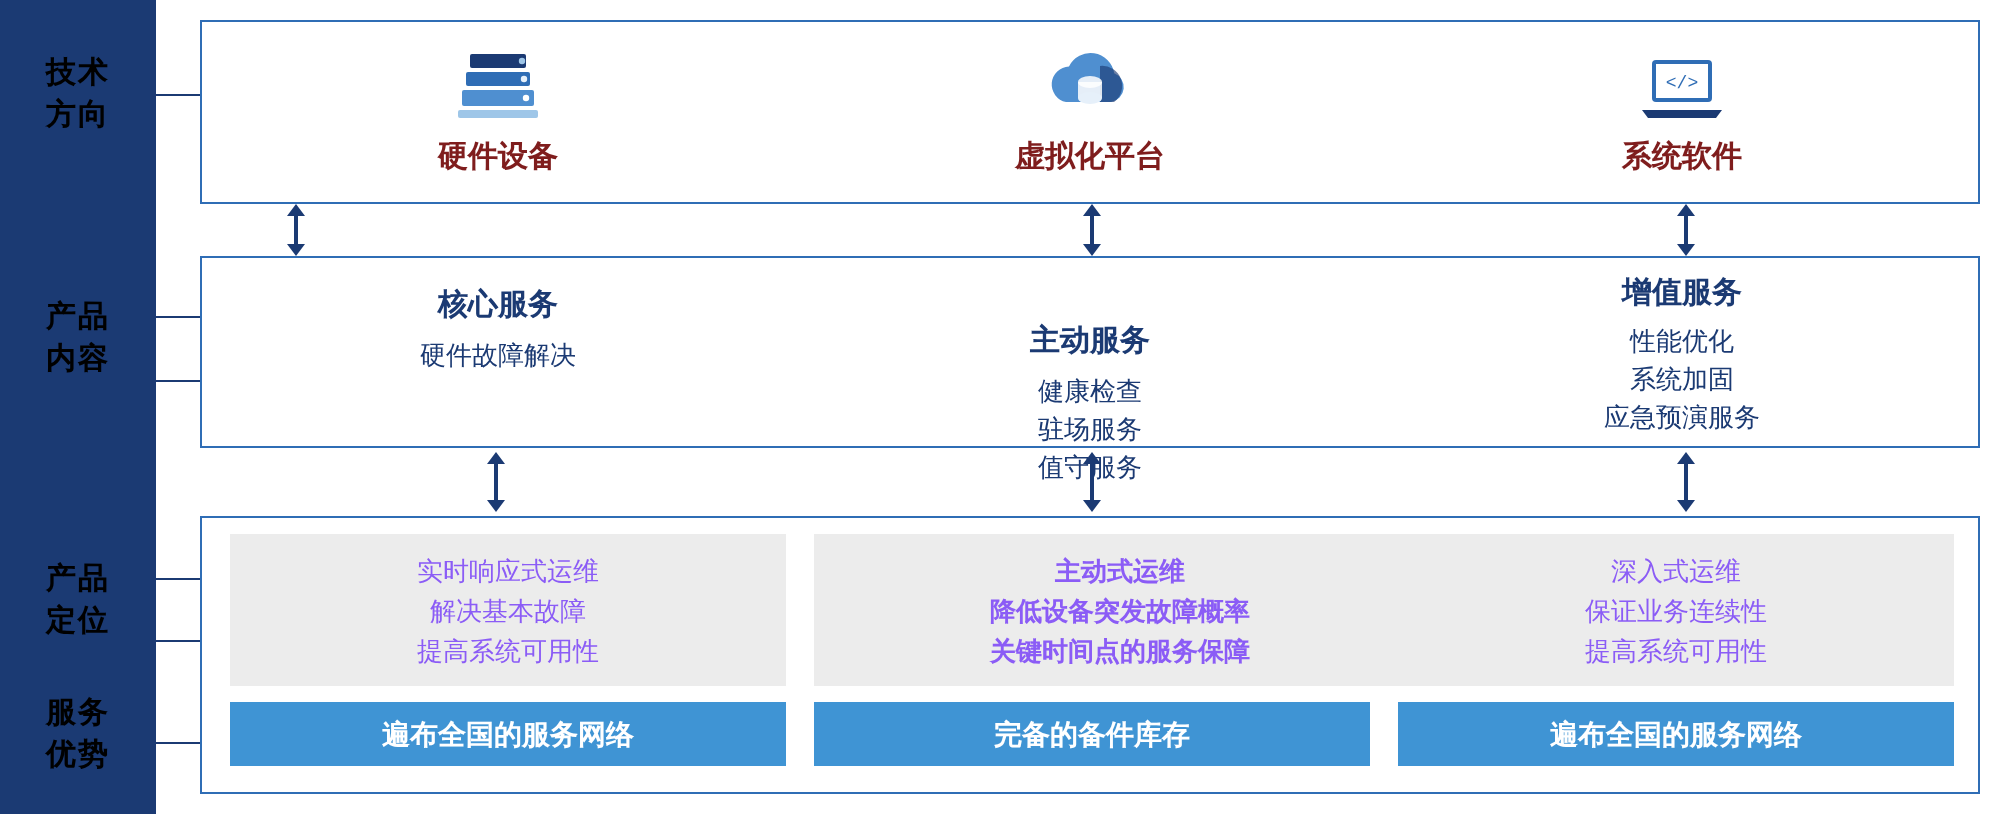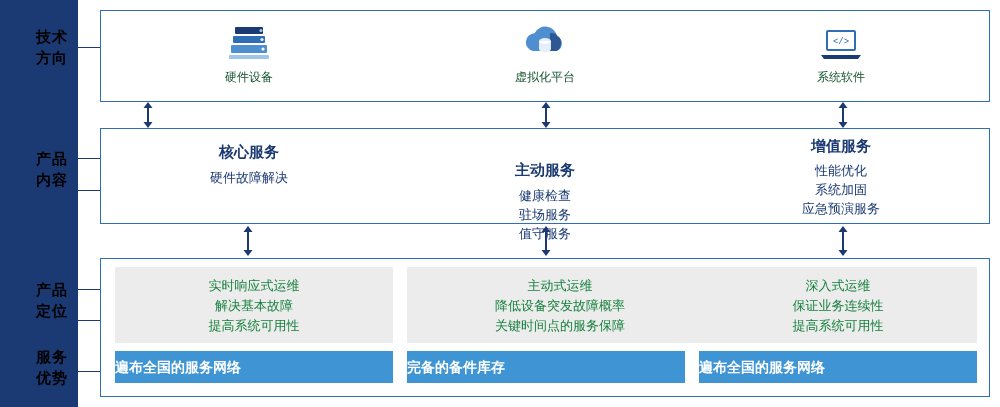--- a/index.html
+++ b/index.html
@@ -20,21 +20,21 @@
     position: absolute;
     left: 0;
     top: 0;
     width: 78px;
     height: 407px;
     background: #1b3a73;
     color: #ffffff;
   }
   .rail-label {
     position: absolute;
-    left: 13px;
+    left: 0;
     width: 78px;
     text-align: center;
     font-weight: bold;
     font-size: 15px;
     line-height: 21px;
     letter-spacing: 1px;
   }
   .rail-label.tech { top: 26px; }
   .rail-label.content { top: 148px; }
   .rail-label.position { top: 279px; }
@@ -68,23 +68,23 @@
     height: 92px;
     text-align: center;
   }
   .tech-icon {
     margin: 10px auto 4px auto;
     width: 56px;
     height: 44px;
     position: relative;
   }
   .tech-title {
-    font-size: 12px;
-    font-weight: normal;
-    color: #14532d;
+    font-size: 15px;
+    font-weight: bold;
+    color: #7f1d1d;
   }
 
   
   #content-box {
     left: 100px;
     top: 128px;
     width: 890px;
     height: 96px;
   }
   .content-col {
@@ -116,34 +116,34 @@
   .pos-card {
     position: absolute;
     top: 8px;
     height: 76px;
     background: #ececec;
     text-align: center;
     box-sizing: border-box;
   }
   .pos-item {
     font-size: 13px;
-    color: #15803d;
+    color: #8b5cf6;
     line-height: 20px;
   }
   .pos-item:first-child { padding-top: 9px; }
 
   .adv-card {
     position: absolute;
     top: 92px;
     height: 32px;
     background: #3f94d4;
     color: #ffffff;
     font-size: 14px;
     font-weight: bold;
-    text-align: left;
+    text-align: center;
     line-height: 32px;
     box-sizing: border-box;
   }
 
   
   .arrow {
     position: absolute;
     width: 14px;
   }
 
@@ -297,21 +297,21 @@
 </div>
 
 <div class="outer-box" id="bottom-box">
 
   <div class="pos-card" style="left:14px; width:278px;">
     <div class="pos-item">实时响应式运维</div>
     <div class="pos-item">解决基本故障</div>
     <div class="pos-item">提高系统可用性</div>
   </div>
 
-  <div class="pos-card" style="left:306px; width:306px;">
+  <div class="pos-card" style="left:306px; width:306px;font-weight:bold;">
     <div class="pos-item">主动式运维</div>
     <div class="pos-item">降低设备突发故障概率</div>
     <div class="pos-item">关键时间点的服务保障</div>
   </div>
 
   <div class="pos-card" style="left:598px; width:278px;">
     <div class="pos-item">深入式运维</div>
     <div class="pos-item">保证业务连续性</div>
     <div class="pos-item">提高系统可用性</div>
   </div>

